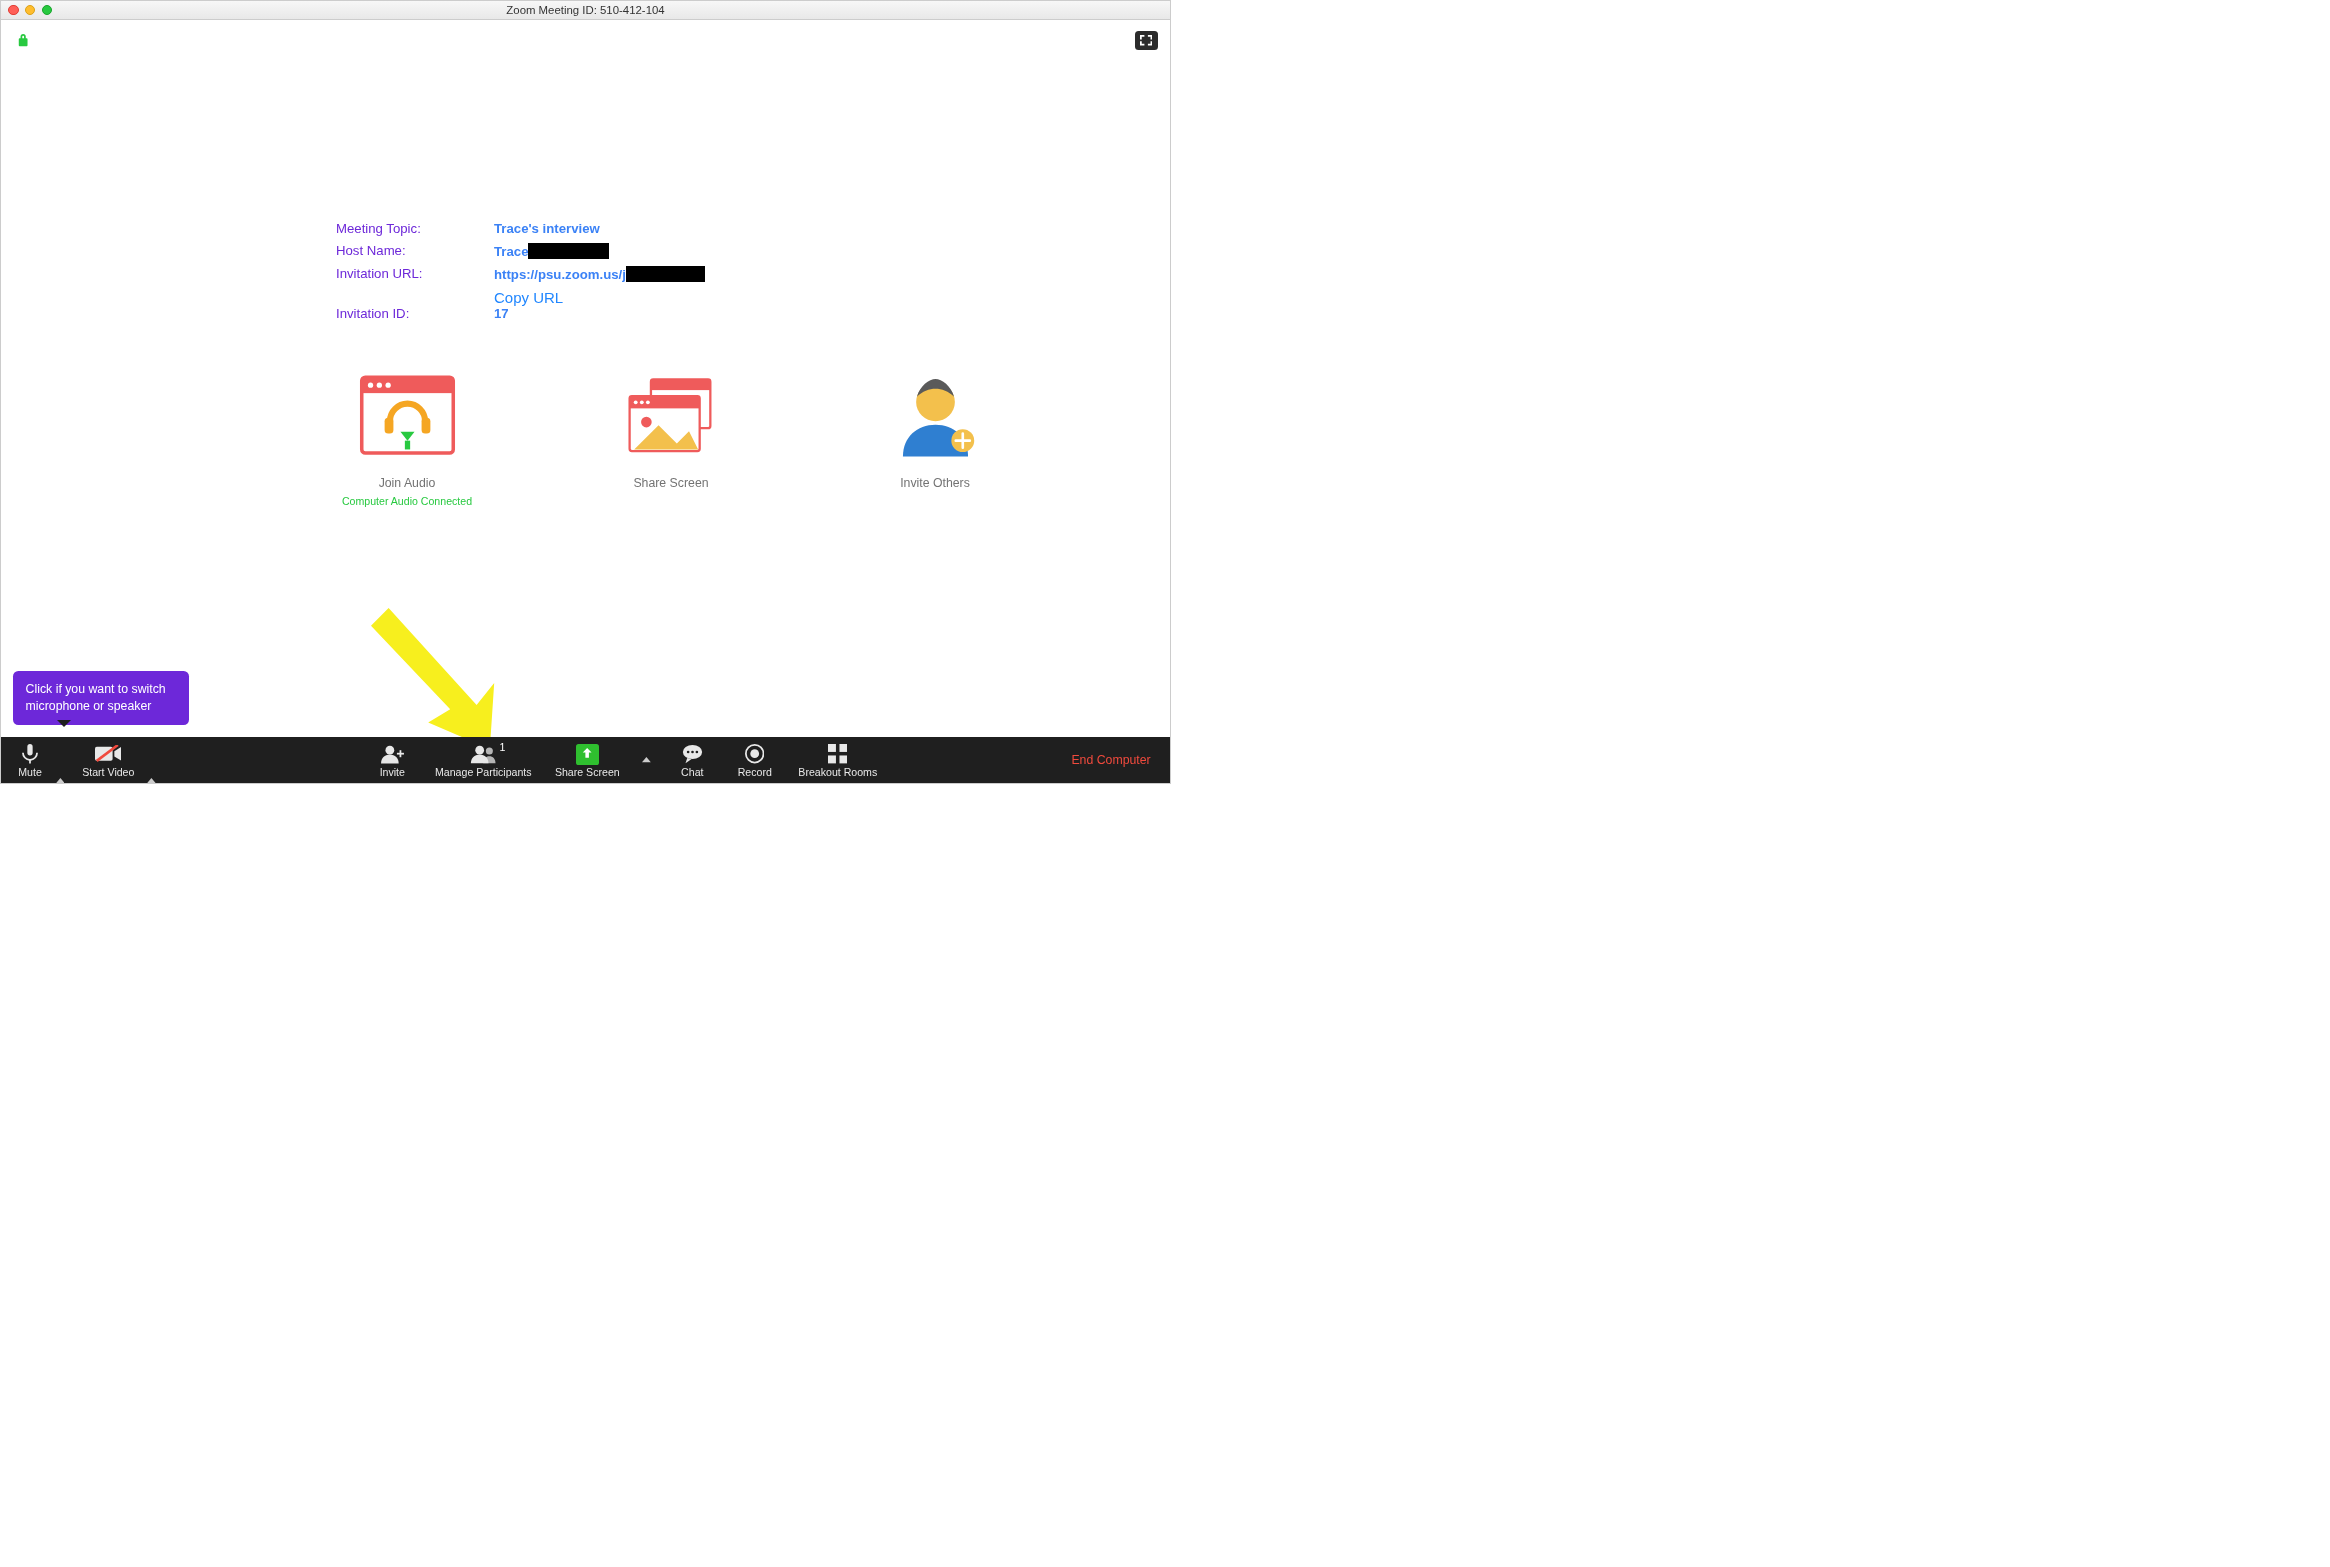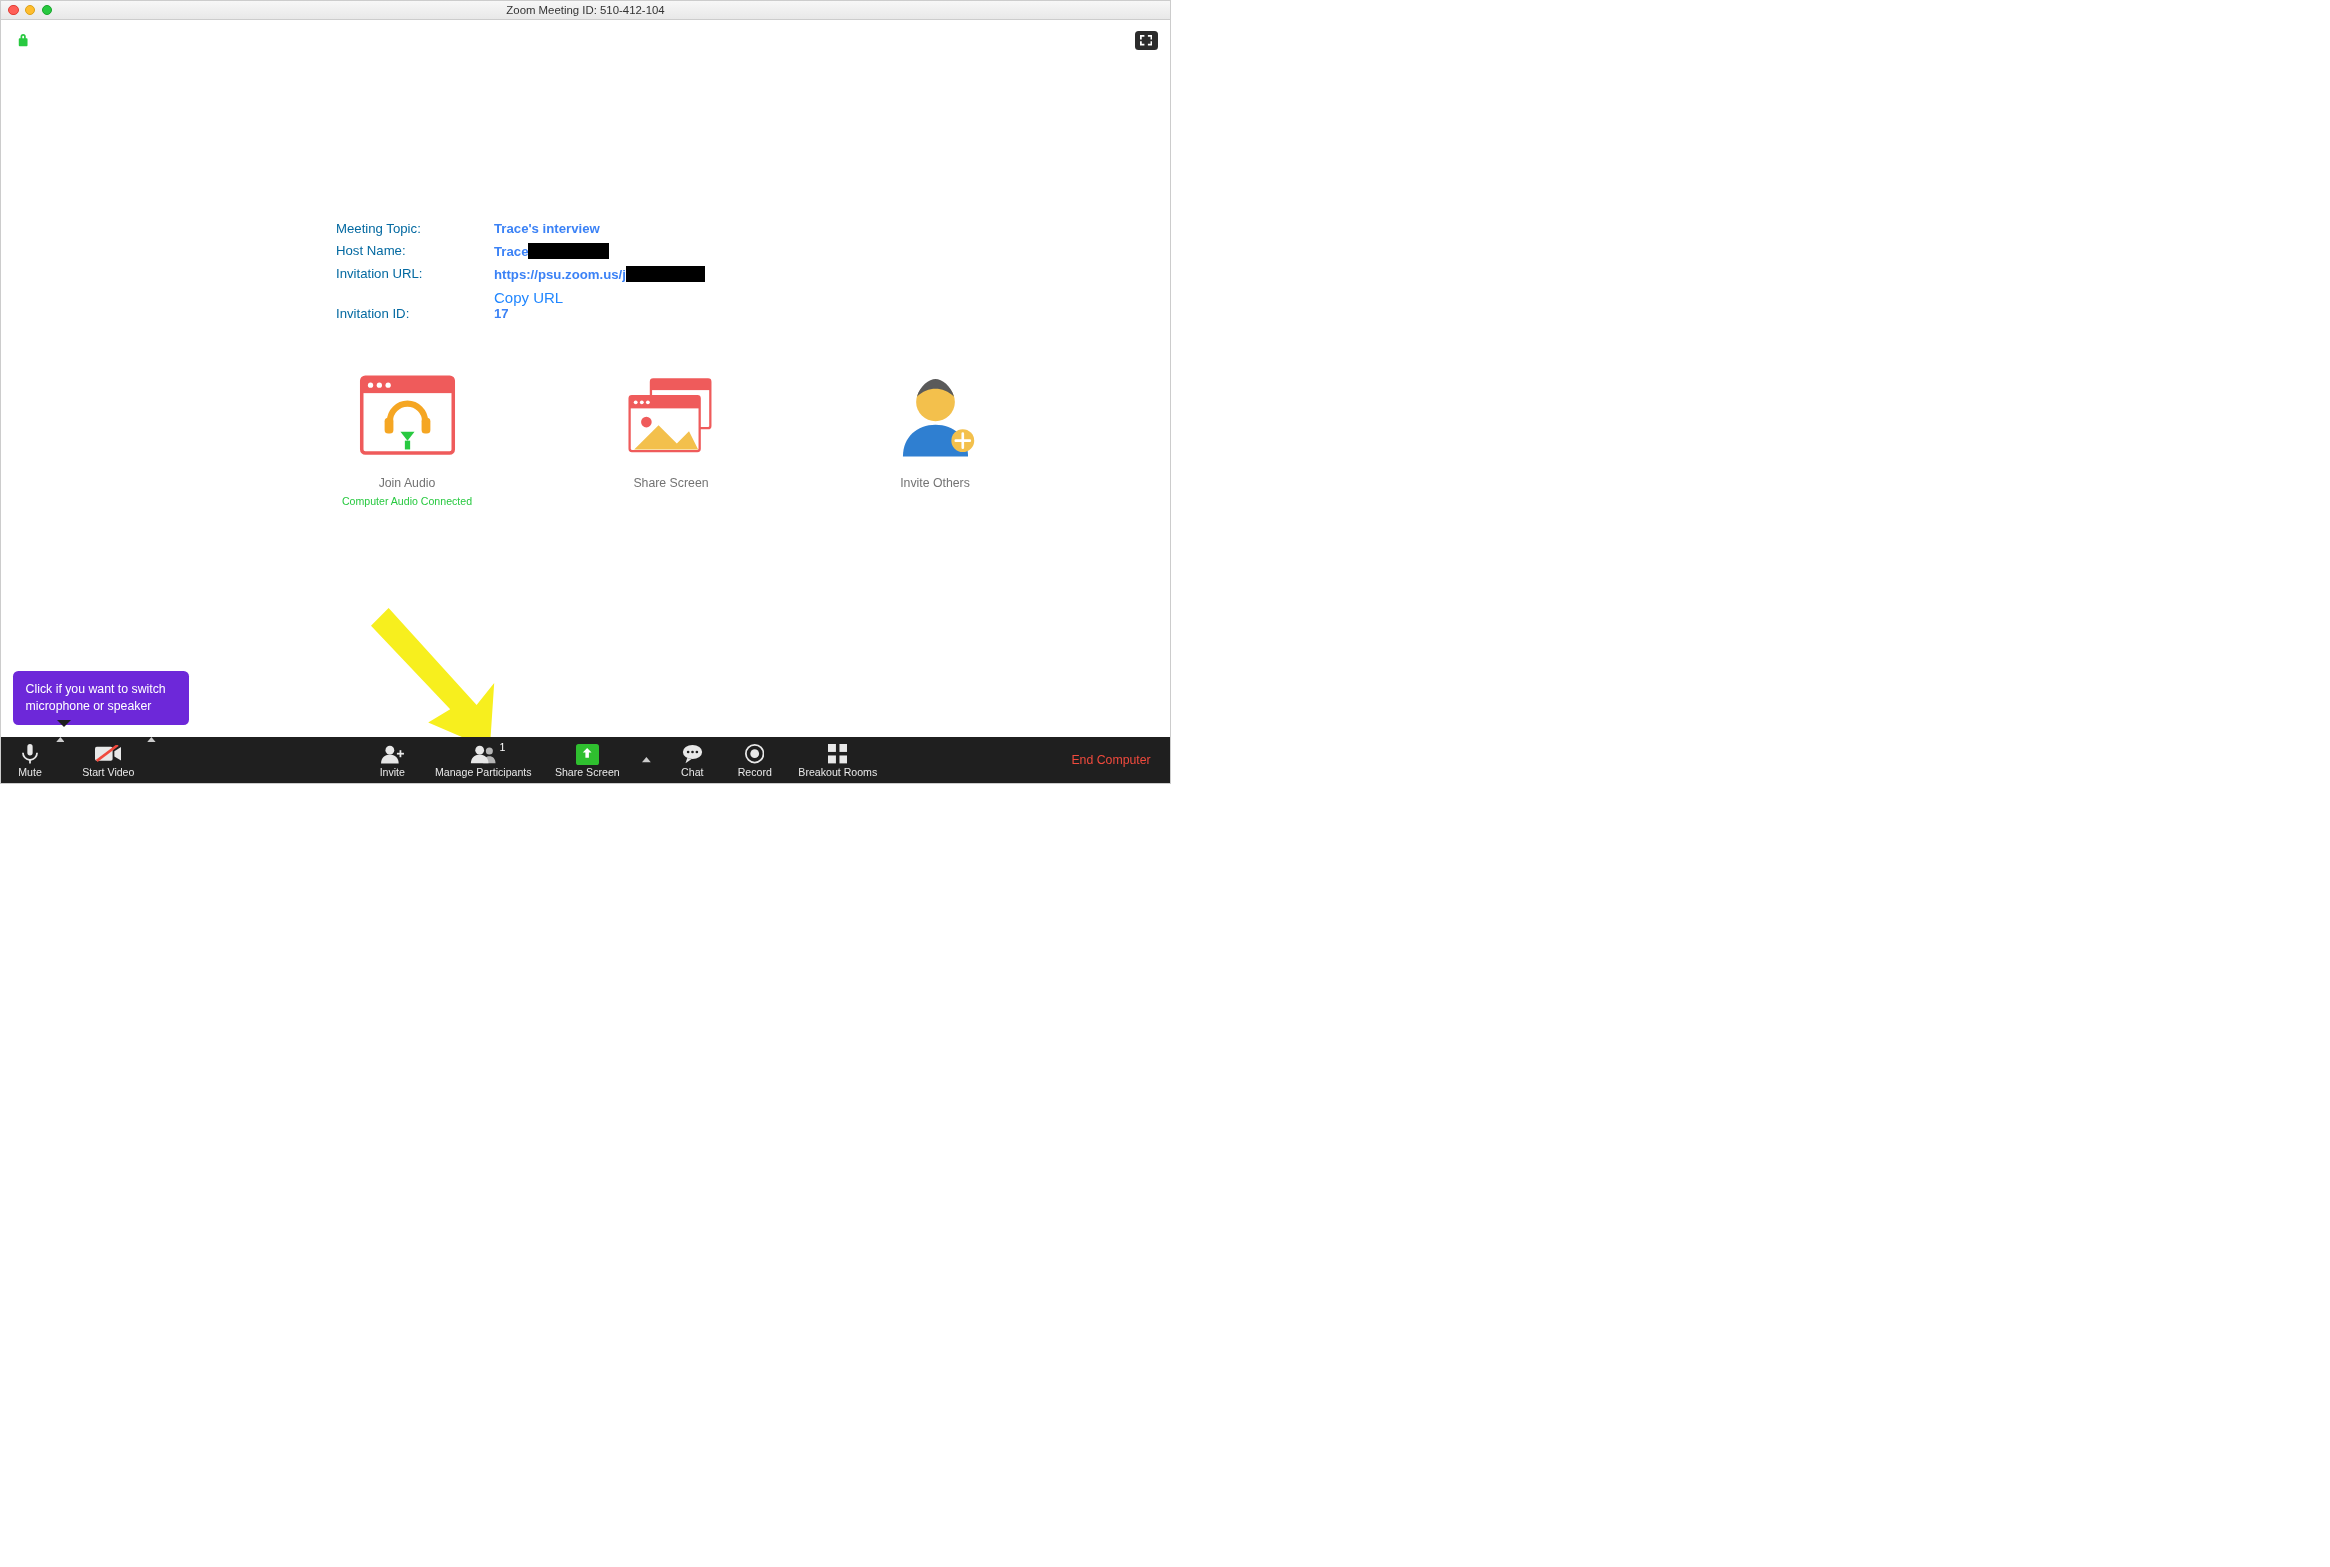--- a/index.html
+++ b/index.html
@@ -19,21 +19,21 @@
 
   
   .topicons { position: absolute; top: 26.4px; left: 0; right: 0; height: 26.4px; }
   .lock { position: absolute; left: 16px; top: 5.3px; color: #28c940; }
   .fullscreen { position: absolute; right: 12.3px; top: 3.5px; width: 23px; height: 19.4px; background: #2b2b2b; border-radius: 3.5px; display: flex; align-items: center; justify-content: center; color: #fff; }
 
   
   .main { position: absolute; top: 220px; left: 0; right: 0; }
   .info { width: 563px; margin-left: 335px; }
   .row { display: flex; margin-bottom: 7px; font-size: 13.2px; }
-  .row .lab { width: 158px; color: #0369a1; }
+  .row .lab { width: 158px; color: #6d28d9; }
   .row .val { color: #3b82f6; display:flex; align-items:center;font-weight:bold; }
   .redact { background: #000; display: inline-block; height: 16px; }
   .copyurl { color: #2187ff; font-size: 15px; margin-left: 158px; margin-bottom: 0; cursor:pointer;}
 
   .tiles { display: flex; margin-left: 327px; margin-top: 51px; gap: 106px; }
   .tile { width: 158px; text-align: center; }
   .tile .iconbox { width: 99px; height: 88px; margin: 0 auto 16px; display:flex; align-items:center; justify-content:center; }
   .tile .label { font-size: 12.3px; color: #737373; }
   .tile .sublabel { font-size: 10.6px; color: #28c940; margin-top: 5.3px; }
 
@@ -43,21 +43,21 @@
   
   .tooltip { position: absolute; left: 12.3px; bottom: 58px; background: #6d28d9; color: #fff; font-size: 12.3px; padding: 10.6px 12.3px; border-radius: 5.3px; width: 176px; line-height:1.35; }
   .tooltip::after { content:""; position:absolute; left: 44px; bottom:-8.8px; border:7px solid transparent; border-top-color:#1e1e1e; }
 
   
   .bottombar { position: absolute; left: 0; right: 0; bottom: 0; height: 46px; background: #1f1f1f; display: flex; align-items: center; color: #e8e8e8; padding: 0 7px; }
   .bbtn { display: flex; flex-direction: column; align-items: center; justify-content: center; font-size: 10.6px; height: 46px; cursor: pointer; }
   .bbtn .ic { height: 23px; display: flex; align-items: center; justify-content: center; }
   .chev { width: 16px; display:flex; align-items:center; justify-content:center; cursor:pointer; color:#ccc; }
 
-  .leftgrp { display:flex; align-items:flex-start; }
+  .leftgrp { display:flex; align-items:flex-end; }
   .centergrp { display:flex; align-items:center; margin-left: 211px; gap: 16px; }
   .rightgrp { margin-left: auto; }
   .endbtn { color: #f04a3d; font-size: 12.3px; padding: 0 12.3px; cursor: pointer; }
   .sharebtn .box { width: 23px; height: 21px; background:#2fbf2f; border-radius:2.6px; display:flex; align-items:center; justify-content:center; }
   .badge { color: #fff; font-size: 10.6px; margin-left: 3.5px; }
 
   svg { display: block; }
 </style>
 </head>
 <body>

